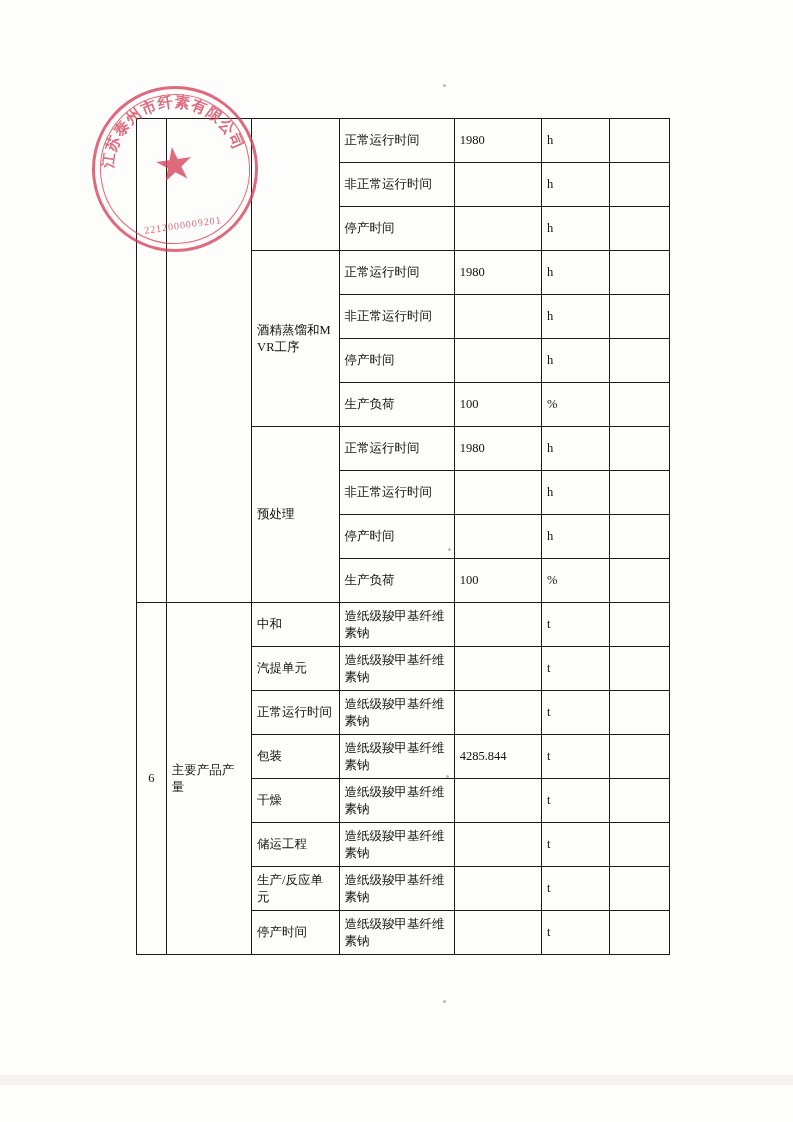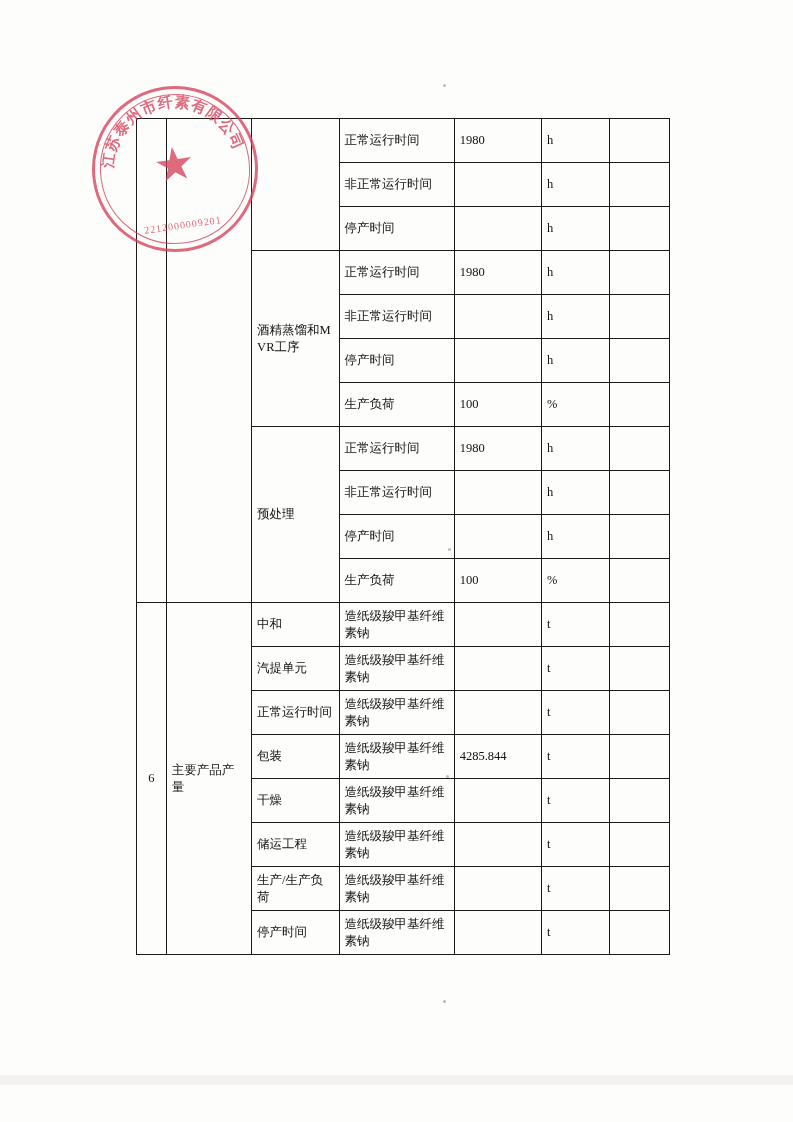--- a/index.html
+++ b/index.html
@@ -283,21 +283,21 @@
         <td class="c-last"></td>
       </tr>
       <tr>
         <td class="c-unitp">储运工程</td>
         <td class="c-item">造纸级羧甲基纤维素钠</td>
         <td class="c-val"></td>
         <td class="c-uom">t</td>
         <td class="c-last"></td>
       </tr>
       <tr>
-        <td class="c-unitp">生产/生产负荷</td>
+        <td class="c-unitp">生产/反应单元</td>
         <td class="c-item">造纸级羧甲基纤维素钠</td>
         <td class="c-val"></td>
         <td class="c-uom">t</td>
         <td class="c-last"></td>
       </tr>
       <tr>
         <td class="c-unitp">停产时间</td>
         <td class="c-item">造纸级羧甲基纤维素钠</td>
         <td class="c-val"></td>
         <td class="c-uom">t</td>

